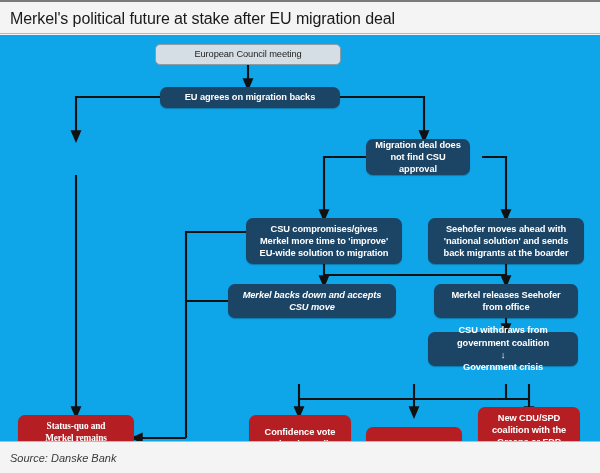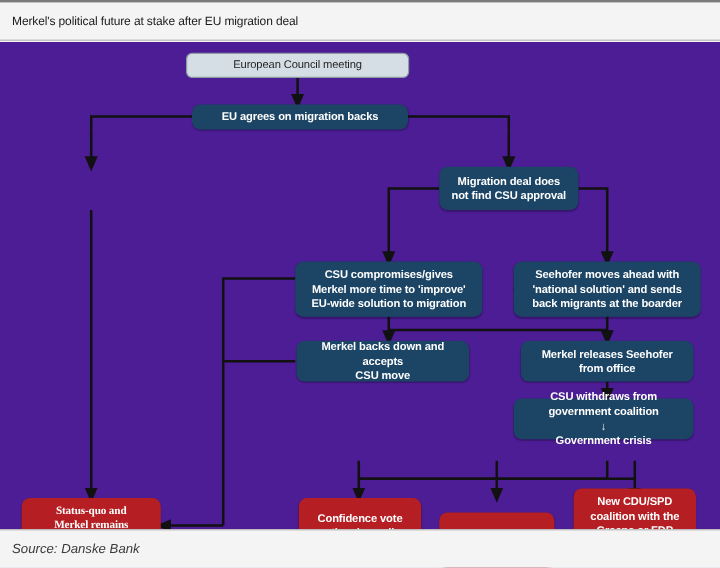--- a/index.html
+++ b/index.html
@@ -17,28 +17,28 @@
   }
   .title-bar {
     position: absolute; left: 0; top: 2px;
     width: 600px; height: 30px;
     background: #f4f4f4;
     border-bottom: 1px solid #b9b9b9;
     display: flex; align-items: center;
   }
   .title-text {
     padding-left: 10px;
-    font-size: 10px;
+    font-size: 16px;
     color: #1a1a1a;
     letter-spacing: -0.1px;
   }
   .canvas {
     position: absolute; left: 0; top: 33px;
     width: 600px; height: 408px;
-    background: #4c1d95;
+    background: #0ea5e9;
   }
   .source-bar {
     position: absolute; left: 0; bottom: 0;
     width: 600px; height: 32px;
     background: #f4f4f4;
     border-top: 1px solid #b9b9b9;
     display: flex; align-items: center;
   }
   .source-text {
     padding-left: 10px;
@@ -129,38 +129,38 @@
 
     <div class="node start" style="left:155px; top:9px; width:186px; height:21px;">
       <span>European Council meeting</span>
     </div>
 
     <div class="node blue" style="left:160px; top:52px; width:180px; height:21px;">
       <span>EU agrees on migration backs</span>
     </div>
 
 
-    <div class="node blue" style="left:366px; top:104px; width:116px; height:36px;">
+    <div class="node blue" style="left:366px; top:104px; width:104px; height:36px;">
       <span>Migration deal does
 not find CSU approval</span>
     </div>
 
     <div class="node blue" style="left:246px; top:183px; width:156px; height:46px;">
       <span>CSU compromises/gives
 Merkel more time to 'improve'
 EU-wide solution to migration</span>
     </div>
 
     <div class="node blue" style="left:428px; top:183px; width:156px; height:46px;">
       <span>Seehofer moves ahead with
 'national solution' and sends
 back migrants at the boarder</span>
     </div>
 
-    <div class="node blue" style="left:247px; top:249px; width:144px; height:34px;">
+    <div class="node blue" style="left:228px; top:249px; width:168px; height:34px;font-style:italic;">
       <span>Merkel backs down and accepts
 CSU move</span>
     </div>
 
     <div class="node blue" style="left:434px; top:249px; width:144px; height:34px;">
       <span>Merkel releases Seehofer
 from office</span>
     </div>
 
     <div class="node blue" style="left:428px; top:297px; width:150px; height:34px;">

